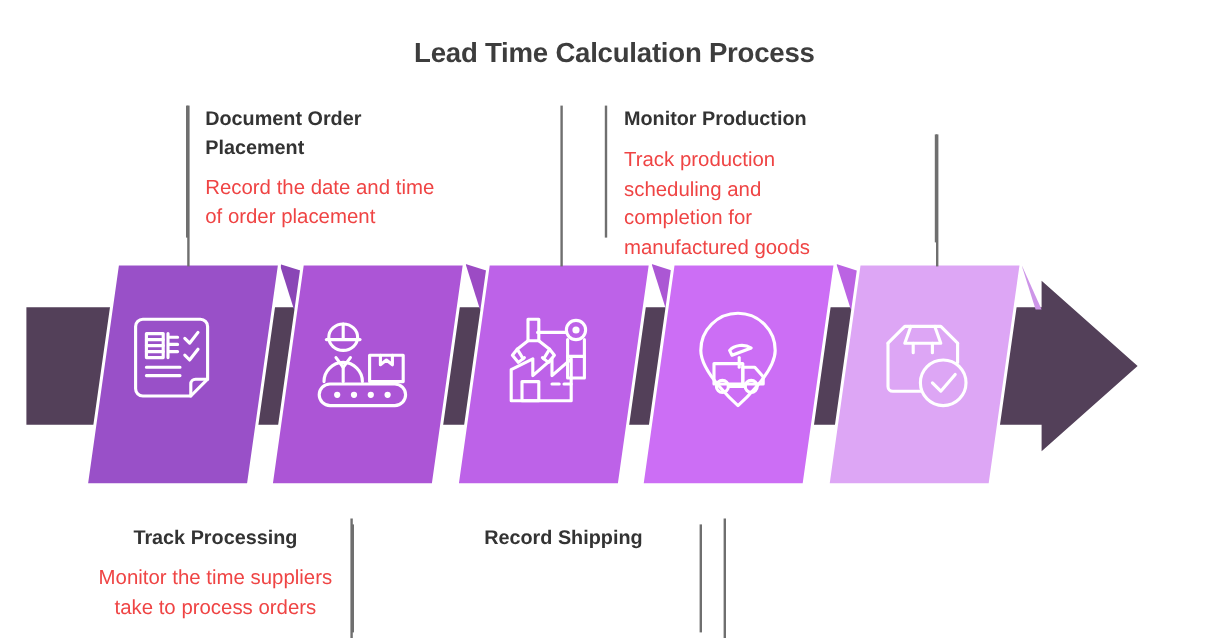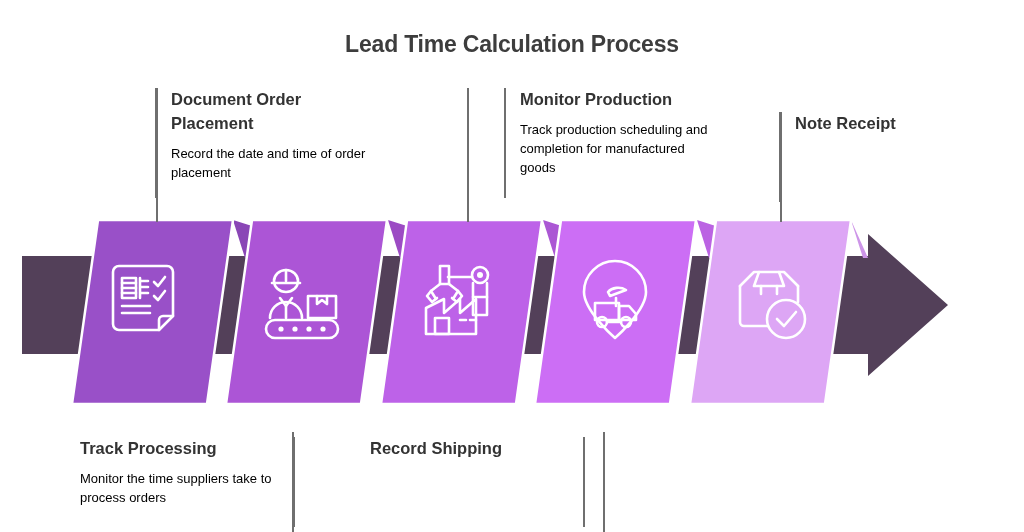--- a/index.html
+++ b/index.html
@@ -50,28 +50,28 @@
   .callout.left-rule .rule { left: 0; }
   .callout.right-rule .rule { right: 0; }
   .callout .chead {
     font-size: 16.5px;
     font-weight: bold;
     color: #333333;
     line-height: 1.45;
     margin: 0;
   }
   .callout .cbody {
-    font-size: 13px;
-    color: #000000;
+    font-size: 17px;
+    color: #ef4444;
     line-height: 1.45;
     margin: 0;
     padding-top: 9px;
   }
   .callout.left-rule .ctext { padding-left: 16px; text-align: left; }
-  .callout.right-rule .ctext { padding-right: 16px; text-align: left; }
+  .callout.right-rule .ctext { padding-right: 16px; text-align: center; }
 </style>
 </head>
 <body>
 
 <div id="stage">
 
   <div class="title">Lead Time Calculation Process</div>
 
   <svg id="ribbon" viewBox="0 0 1024 532">
 
@@ -195,21 +195,20 @@
   <div class="callout left-rule" style="left:480px; top:88px; width:215px; height:110px;margin-left:24px;">
     <div class="ctext">
       <p class="chead">Monitor Production</p>
       <p class="cbody">Track production scheduling and completion for manufactured goods</p>
     </div>
   <div class="rule" style="height: 110px;"></div>
     </div>
 
   <div class="callout left-rule" style="left:779px; top:112px; width:200px; height:90px;">
     <div class="ctext">
-      <p class="chead">Note Receipt</p>
     </div>
   <div class="rule" style="height: 90px;"></div>
     </div>
 
   <div class="callout right-rule" style="left:80px; top:437px; width:215px; height:90px;">
     <div class="ctext">
       <p class="chead">Track Processing</p>
       <p class="cbody">Monitor the time suppliers take to process orders</p>
     </div>
   <div class="rule" style="height: 90px;"></div>

